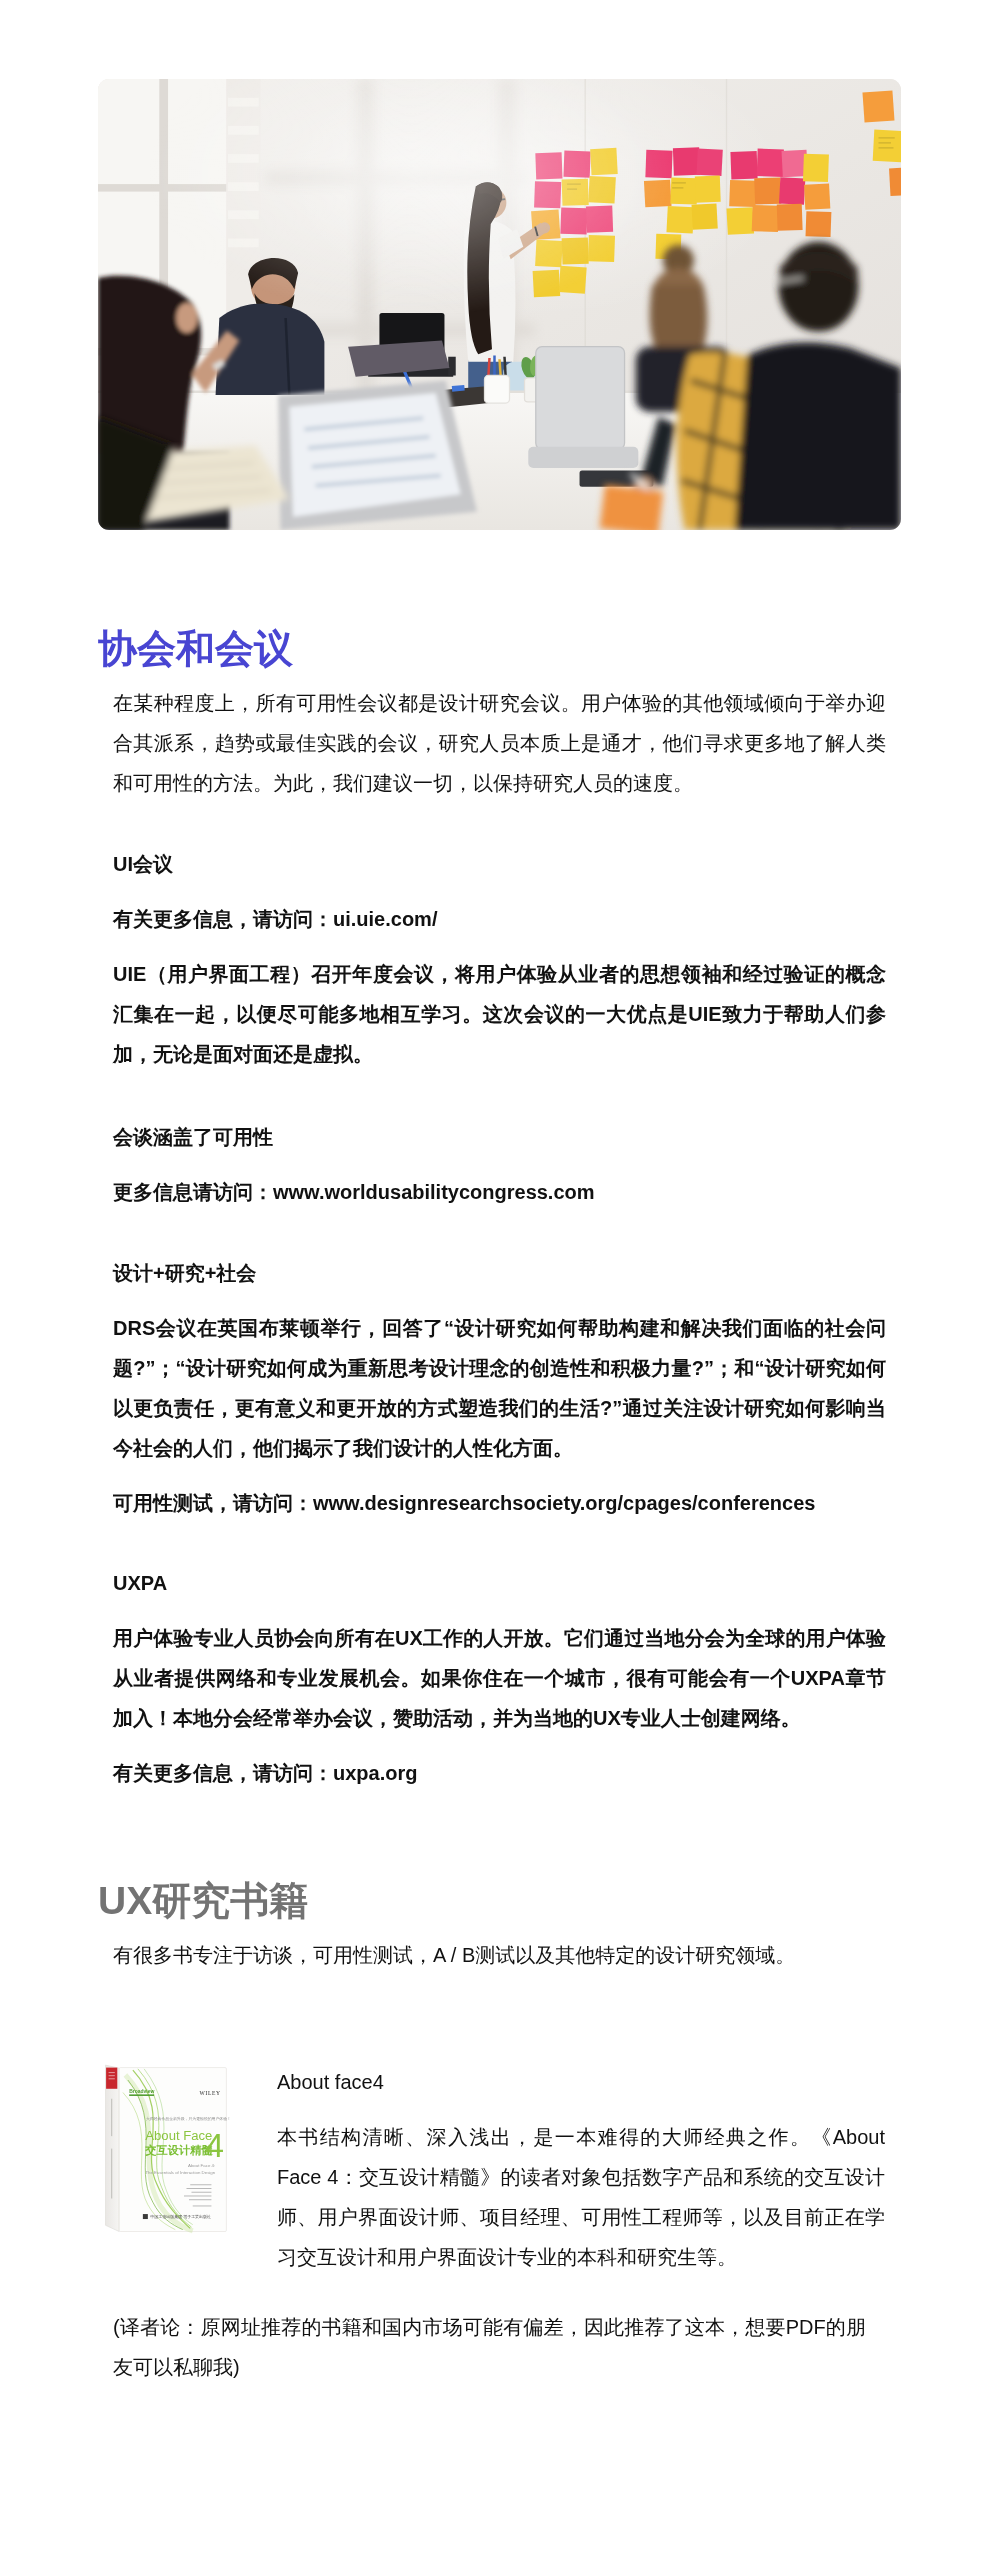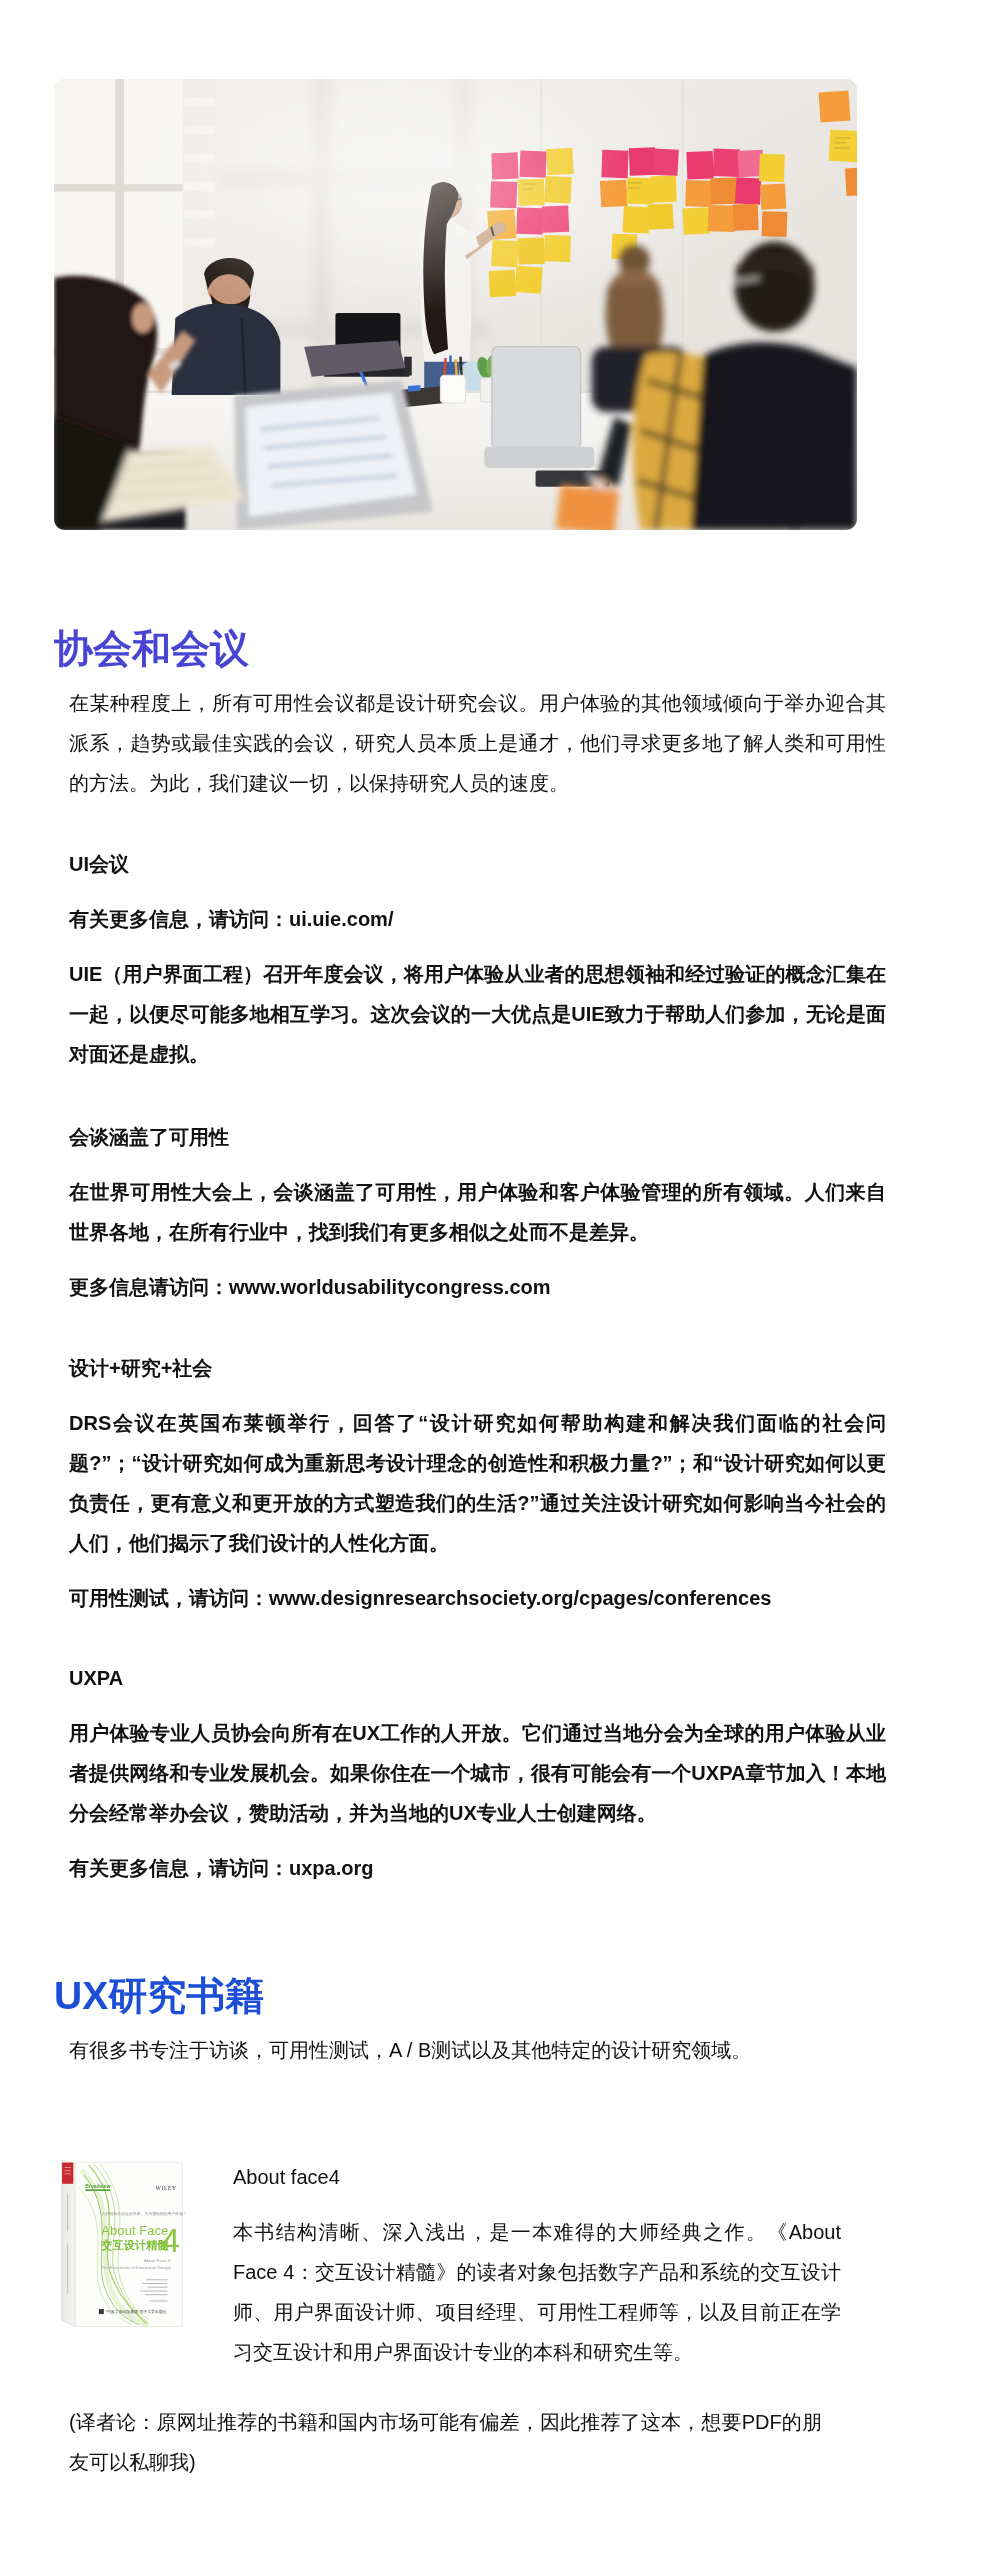--- a/index.html
+++ b/index.html
@@ -1,22 +1,22 @@
 <!DOCTYPE html>
 <html style="font-size:10px"><head>
 <meta charset="utf-8">
 <style>
   html,body{margin:0;padding:0;background:#ffffff;}
   body{width:1000px;height:2576px;overflow:hidden;position:relative;
        font-family:"Liberation Sans","DejaVu Sans",sans-serif;color:#111111;}
-  .page{padding:79px 99px 0 54px;}
+  .page{padding:79px 99px 0 98px;}
   .photo-wrap{width:803px;height:451px;border-radius:11.3px;overflow:hidden;background:#eceae6;}
   .photo-wrap svg{display:block;width:100%;height:100%;}
   h1.sec-title{font-size:39px;line-height:39px;font-weight:700;color:#4845d2;margin:99px 0 0 0;}
-  h2.sec-title{font-size:39px;line-height:39px;font-weight:700;color:#1d4ed8;margin:88px 0 0 0;}
+  h2.sec-title{font-size:39px;line-height:39px;font-weight:700;color:#737373;margin:88px 0 0 0;}
   p.t{font-size:20px;line-height:40px;margin:15px;text-align:justify;color:#111111;}
   .intro{margin-top:53px;}
   .intro2{margin-top:50px;}
   .item{margin-top:41px;font-weight:bold;}
   .item-2{margin-top:43px;}
   .item-4{margin-top:40px;}
   .book-row{margin-top:72px;display:flex;align-items:flex-start;}
   .book-cover{width:134px;height:181px;flex:none;margin-top:8.1px;}
   .book-cover svg{display:block;width:100%;height:100%;}
   .book-text{margin-left:30px;width:638px;}
@@ -262,21 +262,20 @@
   <p class="t intro">在某种程度上，所有可用性会议都是设计研究会议。用户体验的其他领域倾向于举办迎合其派系，趋势或最佳实践的会议，研究人员本质上是通才，他们寻求更多地了解人类和可用性的方法。为此，我们建议一切，以保持研究人员的速度。</p>
 
   <div class="item">
     <p class="t">UI会议</p>
     <p class="t">有关更多信息，请访问：ui.uie.com/</p>
     <p class="t">UIE（用户界面工程）召开年度会议，将用户体验从业者的思想领袖和经过验证的概念汇集在一起，以便尽可能多地相互学习。这次会议的一大优点是UIE致力于帮助人们参加，无论是面对面还是虚拟。</p>
   </div>
 
   <div class="item item-2">
     <p class="t">会谈涵盖了可用性</p>
-    <p class="t">在世界可用性大会上，会谈涵盖了可用性，用户体验和客户体验管理的所有领域。人们来自世界各地，在所有行业中，找到我们有更多相似之处而不是差异。</p>
     <p class="t">更多信息请访问：www.worldusabilitycongress.com</p>
   </div>
 
   <div class="item">
     <p class="t">设计+研究+社会</p>
     <p class="t">DRS会议在英国布莱顿举行，回答了“设计研究如何帮助构建和解决我们面临的社会问题?”；“设计研究如何成为重新思考设计理念的创造性和积极力量?”；和“设计研究如何以更负责任，更有意义和更开放的方式塑造我们的生活?”通过关注设计研究如何影响当今社会的人们，他们揭示了我们设计的人性化方面。</p>
     <p class="t">可用性测试，请访问：www.designresearchsociety.org/cpages/conferences</p>
   </div>
 
   <div class="item item-4">

